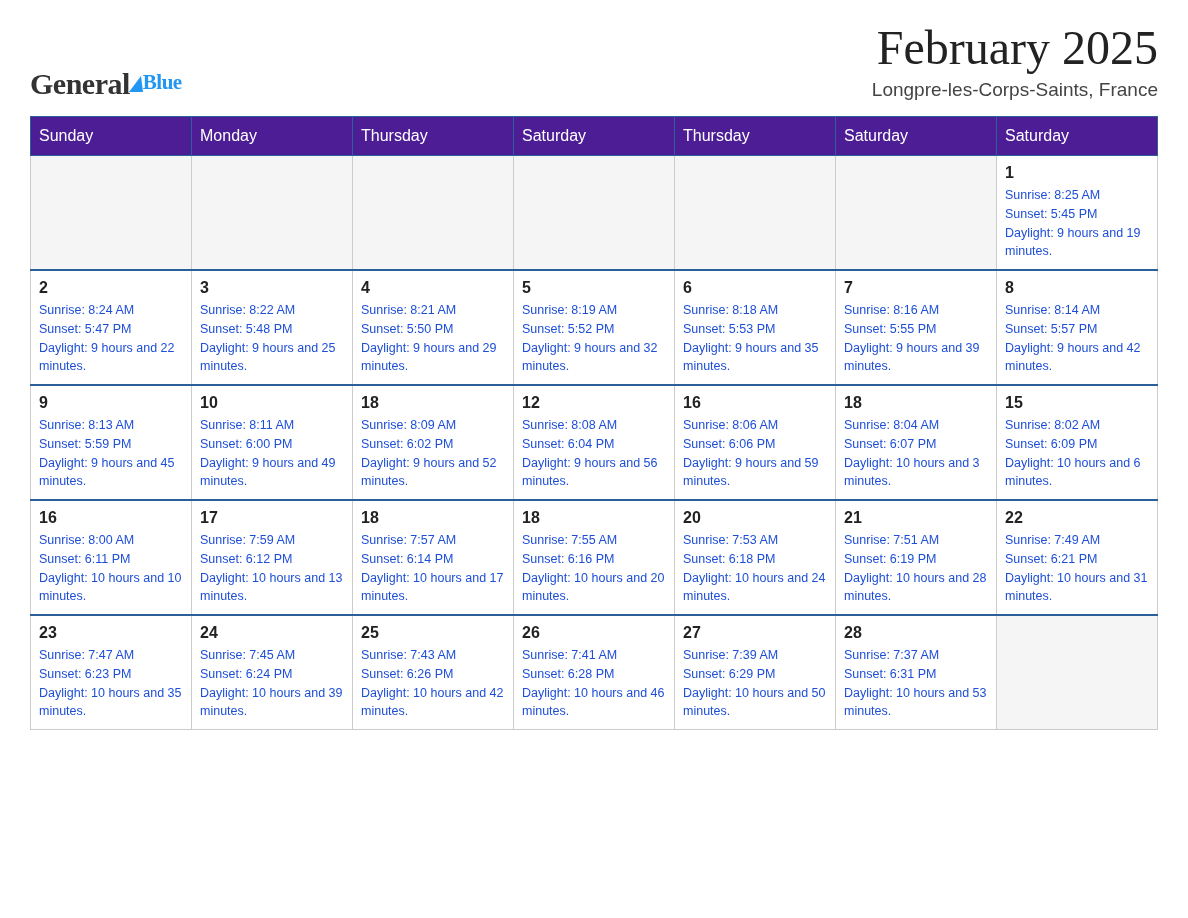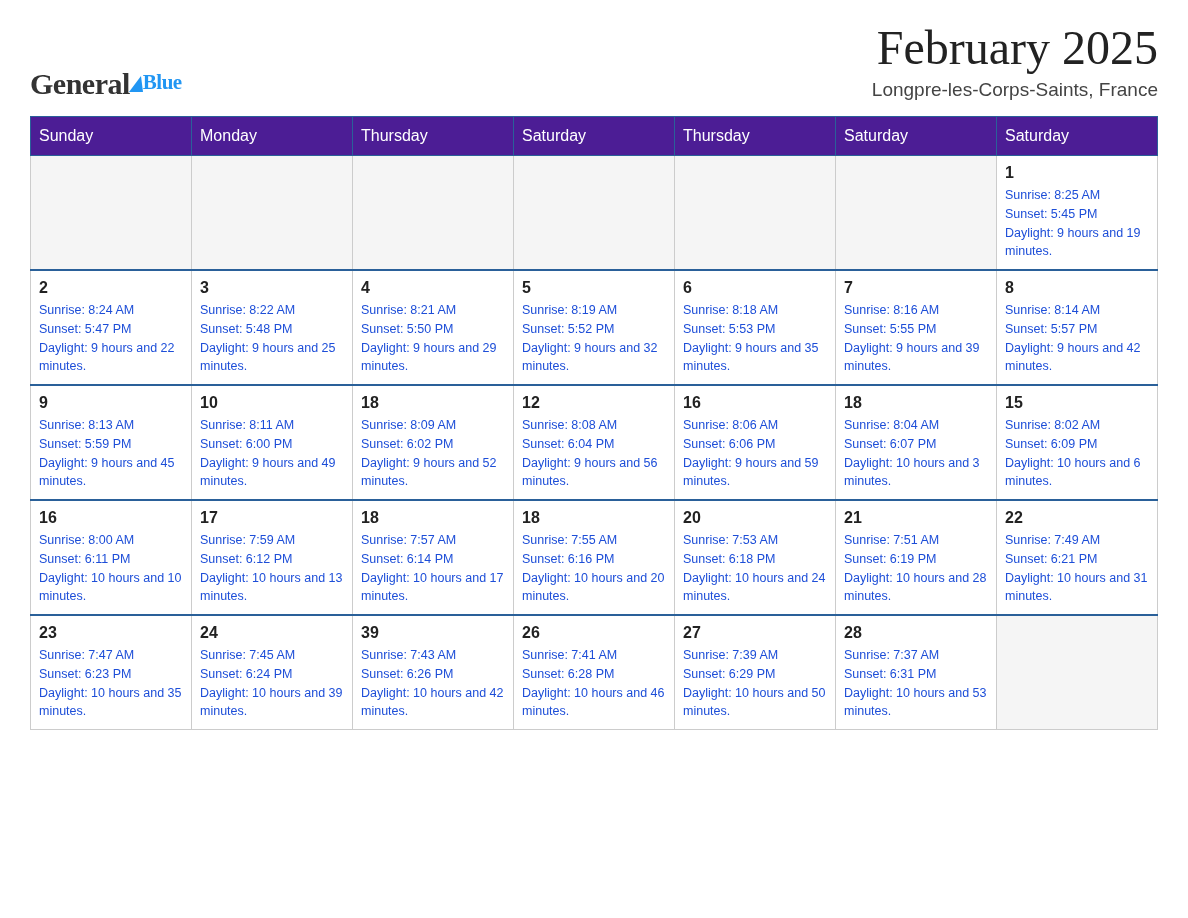--- a/index.html
+++ b/index.html
@@ -243,21 +243,21 @@
       <tr class="row-separator">
         <td>
           <span class="day-number">23</span>
           <div class="day-info">Sunrise: 7:47 AM<br>Sunset: 6:23 PM<br>Daylight: 10 hours and 35 minutes.</div>
         </td>
         <td>
           <span class="day-number">24</span>
           <div class="day-info">Sunrise: 7:45 AM<br>Sunset: 6:24 PM<br>Daylight: 10 hours and 39 minutes.</div>
         </td>
         <td>
-          <span class="day-number">39</span>
+          <span class="day-number">25</span>
           <div class="day-info">Sunrise: 7:43 AM<br>Sunset: 6:26 PM<br>Daylight: 10 hours and 42 minutes.</div>
         </td>
         <td>
           <span class="day-number">26</span>
           <div class="day-info">Sunrise: 7:41 AM<br>Sunset: 6:28 PM<br>Daylight: 10 hours and 46 minutes.</div>
         </td>
         <td>
           <span class="day-number">27</span>
           <div class="day-info">Sunrise: 7:39 AM<br>Sunset: 6:29 PM<br>Daylight: 10 hours and 50 minutes.</div>
         </td>

